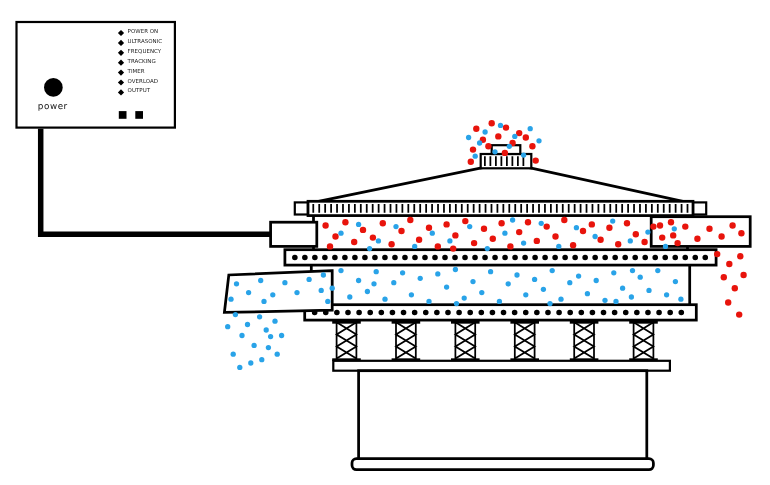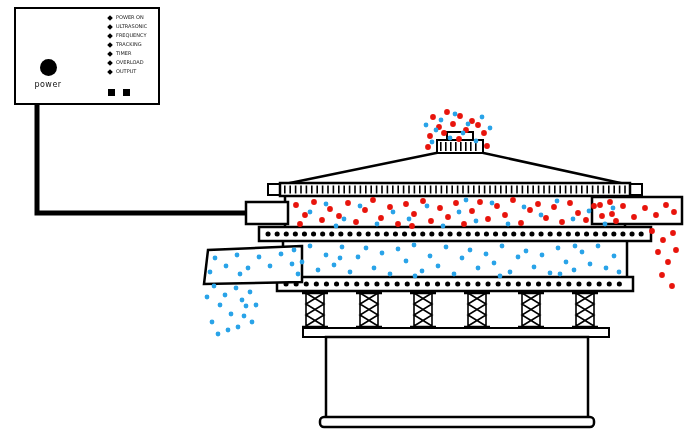--- a/index.html
+++ b/index.html
@@ -3,21 +3,21 @@
 <meta charset="utf-8">
 <style>
   html,body{margin:0;padding:0;background:#fff;}
   .stage{
     position:relative;width:700px;height:441px;background:#fff;overflow:hidden;
     font-family:"DejaVu Sans", sans-serif;
   }
   .diagram-svg{position:absolute;left:0;top:0;width:700px;height:441px;}
   
   .control-box{
-    position:absolute;left:14px;top:7px;width:146px;height:98px;
+    position:absolute;left:14px;top:19px;width:146px;height:98px;
     background:#fff;border:2px solid #000;box-sizing:border-box;z-index:2;
   }
   .knob{
     position:absolute;left:24px;top:50px;width:17px;height:17px;
     background:#000;border-radius:50%;
   }
   .knob-label{
     position:absolute;left:6px;top:71px;width:52px;text-align:center;
     font-size:8px;color:#111;letter-spacing:.5px;
   }

